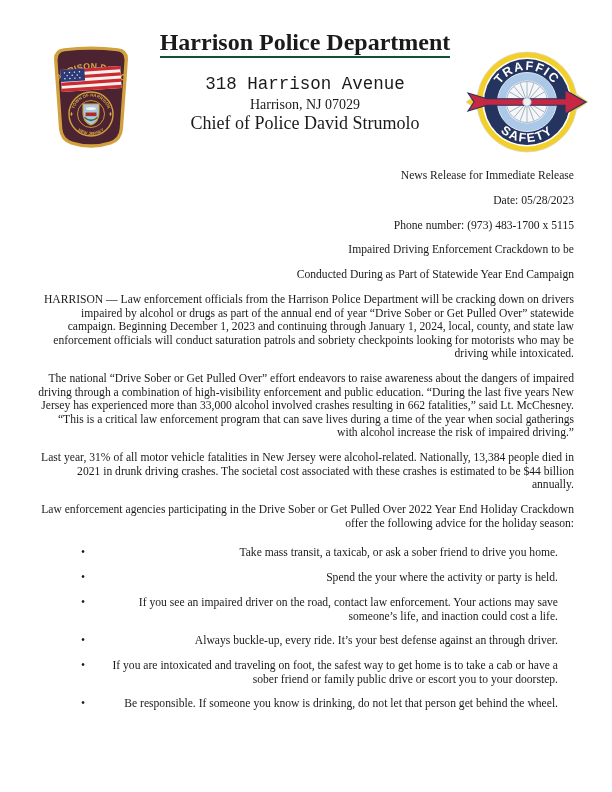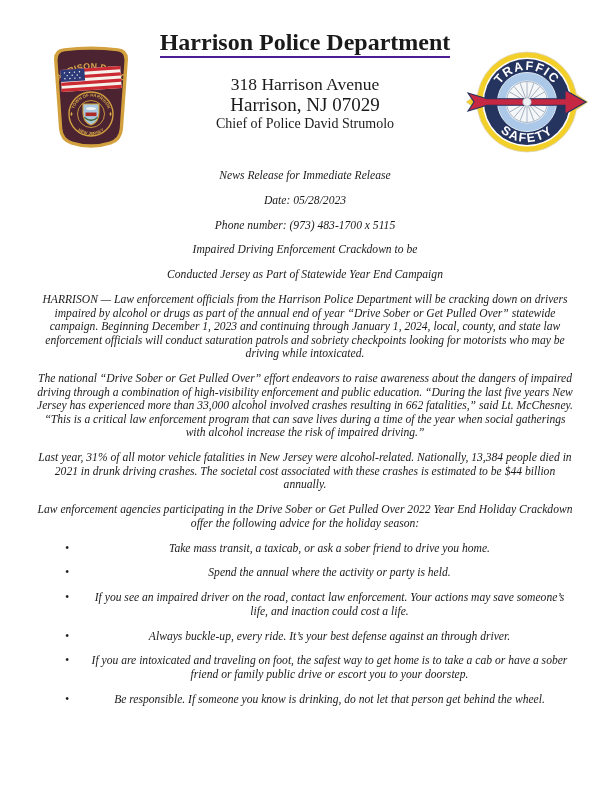--- a/index.html
+++ b/index.html
@@ -15,31 +15,31 @@
   
   .letterhead{position:absolute;left:0;top:0;width:612px;height:166px;}
   .badge-wrap{position:absolute;left:44px;top:45px;width:94px;height:107px;}
   .traffic-wrap{position:absolute;left:466px;top:48px;width:122px;height:108px;}
   .head-center{position:absolute;left:140px;top:28px;width:330px;text-align:center;}
   .doc-title{
     margin:0;padding:0;
     font-size:24px;font-weight:bold;line-height:28px;
     font-family:"Liberation Serif","DejaVu Serif",serif;
   }
-  .doc-title .u{border-bottom:2px solid #4c1d95;padding-bottom:1px;}
-  .addr1{margin-top:18px;font-size:17.5px;line-height:20.5px;}
-  .addr2{font-size:19px;line-height:20.5px;}
-  .chief{font-size:14px;line-height:17px;}
+  .doc-title .u{border-bottom:2px solid #14532d;padding-bottom:1px;}
+  .addr1{margin-top:18px;font-size:17.5px;line-height:20.5px;font-family:Liberation Mono, monospace;}
+  .addr2{font-size:14px;line-height:20.5px;}
+  .chief{font-size:18px;line-height:17px;}
   
   .body-text{
     position:absolute;left:36px;top:169px;width:538px;
-    font-size:11.6px;line-height:13.6px;text-align:center;font-style:italic;
+    font-size:11.6px;line-height:13.6px;text-align:right;
   }
   .body-text p{margin:0 0 11.2px 0;}
-  ul.advice{list-style:none;margin:0;padding:0;}
+  ul.advice{list-style:none;margin:16px;padding:0;}
   ul.advice li{position:relative;padding-left:49px;margin:0 0 11.2px 0;}
   ul.advice li::before{
     content:"\2022";
     position:absolute;left:29px;top:0;
     font-size:11.6px;
   }
 </style>
 </head>
 <body>
 
@@ -152,30 +152,30 @@
         <circle cx="61" cy="54" r="4.2" fill="#eef1f4" stroke="#aab7c6" stroke-width="0.8"></circle>
       </svg>
     </div>
   </div>
 
   <div class="body-text">
     <p>News Release for Immediate Release</p>
     <p>Date: 05/28/2023</p>
     <p>Phone number: (973) 483-1700 x 5115</p>
     <p>Impaired Driving Enforcement Crackdown to be</p>
-    <p>Conducted Jersey as Part of Statewide Year End Campaign</p>
+    <p>Conducted During as Part of Statewide Year End Campaign</p>
 
     <p>HARRISON — Law enforcement officials from the Harrison Police Department will be cracking down on drivers impaired by alcohol or drugs as part of the annual end of year “Drive Sober or Get Pulled Over” statewide campaign. Beginning December 1, 2023 and continuing through January 1, 2024, local, county, and state law enforcement officials will conduct saturation patrols and sobriety checkpoints looking for motorists who may be driving while intoxicated.</p>
     <p>The national “Drive Sober or Get Pulled Over” effort endeavors to raise awareness about the dangers of impaired driving through a combination of high-visibility enforcement and public education. “During the last five years New Jersey has experienced more than 33,000 alcohol involved crashes resulting in 662 fatalities,” said Lt. McChesney. “This is a critical law enforcement program that can save lives during a time of the year when social gatherings with alcohol increase the risk of impaired driving.”</p>
     <p>Last year, 31% of all motor vehicle fatalities in New Jersey were alcohol-related. Nationally, 13,384 people died in 2021 in drunk driving crashes. The societal cost associated with these crashes is estimated to be $44 billion annually.</p>
     <p>Law enforcement agencies participating in the Drive Sober or Get Pulled Over 2022 Year End Holiday Crackdown offer the following advice for the holiday season:</p>
 
     <ul class="advice">
       <li>Take mass transit, a taxicab, or ask a sober friend to drive you home.</li>
-      <li>Spend the annual where the activity or party is held.</li>
+      <li>Spend the your where the activity or party is held.</li>
       <li>If you see an impaired driver on the road, contact law enforcement. Your actions may save someone’s life, and inaction could cost a life.</li>
       <li>Always buckle-up, every ride. It’s your best defense against an through driver.</li>
       <li>If you are intoxicated and traveling on foot, the safest way to get home is to take a cab or have a sober friend or family public drive or escort you to your doorstep.</li>
       <li>Be responsible. If someone you know is drinking, do not let that person get behind the wheel.</li>
     </ul>
   </div>
 
 </div>
 
 </body></html>

